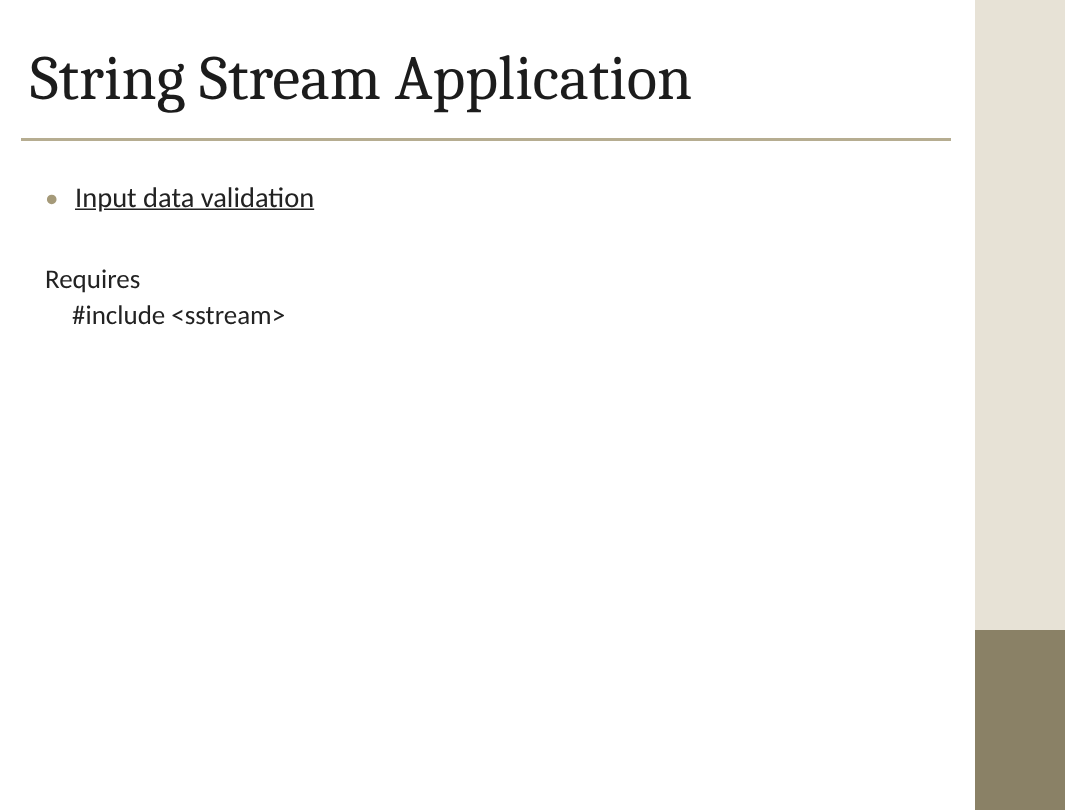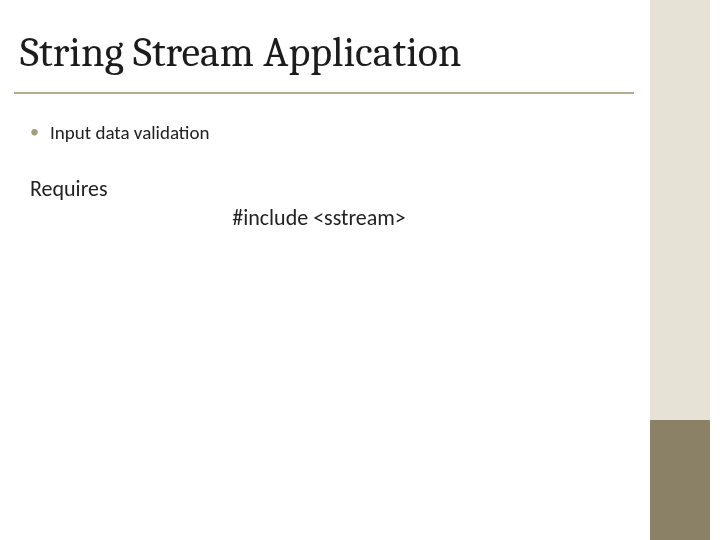--- a/index.html
+++ b/index.html
@@ -58,20 +58,21 @@
     top: 120px;
     width: 560px;
     font-size: 19px;
     line-height: 1.35;
     color: #222;
   }
   .lvl1 {
     position: relative;
     padding-left: 20px;
     margin-bottom: 4px;
+    text-decoration: underline;
   }
   .lvl1::before {
     content: "•";
     position: absolute;
     left: 0;
     top: 0;
     color: #a59a79;
     font-size: 18px;
   }
   .lvl2 {
@@ -83,25 +84,24 @@
   .lvl2::before {
     content: "•";
     position: absolute;
     left: 22px;
     top: 0;
     color: #a59a79;
     font-size: 15px;
   }
   .para {
     margin-top: 28px;
-    font-size: 22px;
+    font-size: 18px;
   }
   .indent {
     padding-left: 18px;
-    text-align: center;
   }
 </style>
 </head>
 <body>
 
 <div class="slide">
 
   <div class="side-bar">
     <div class="side-top"></div>
     <div class="side-bottom"></div>

